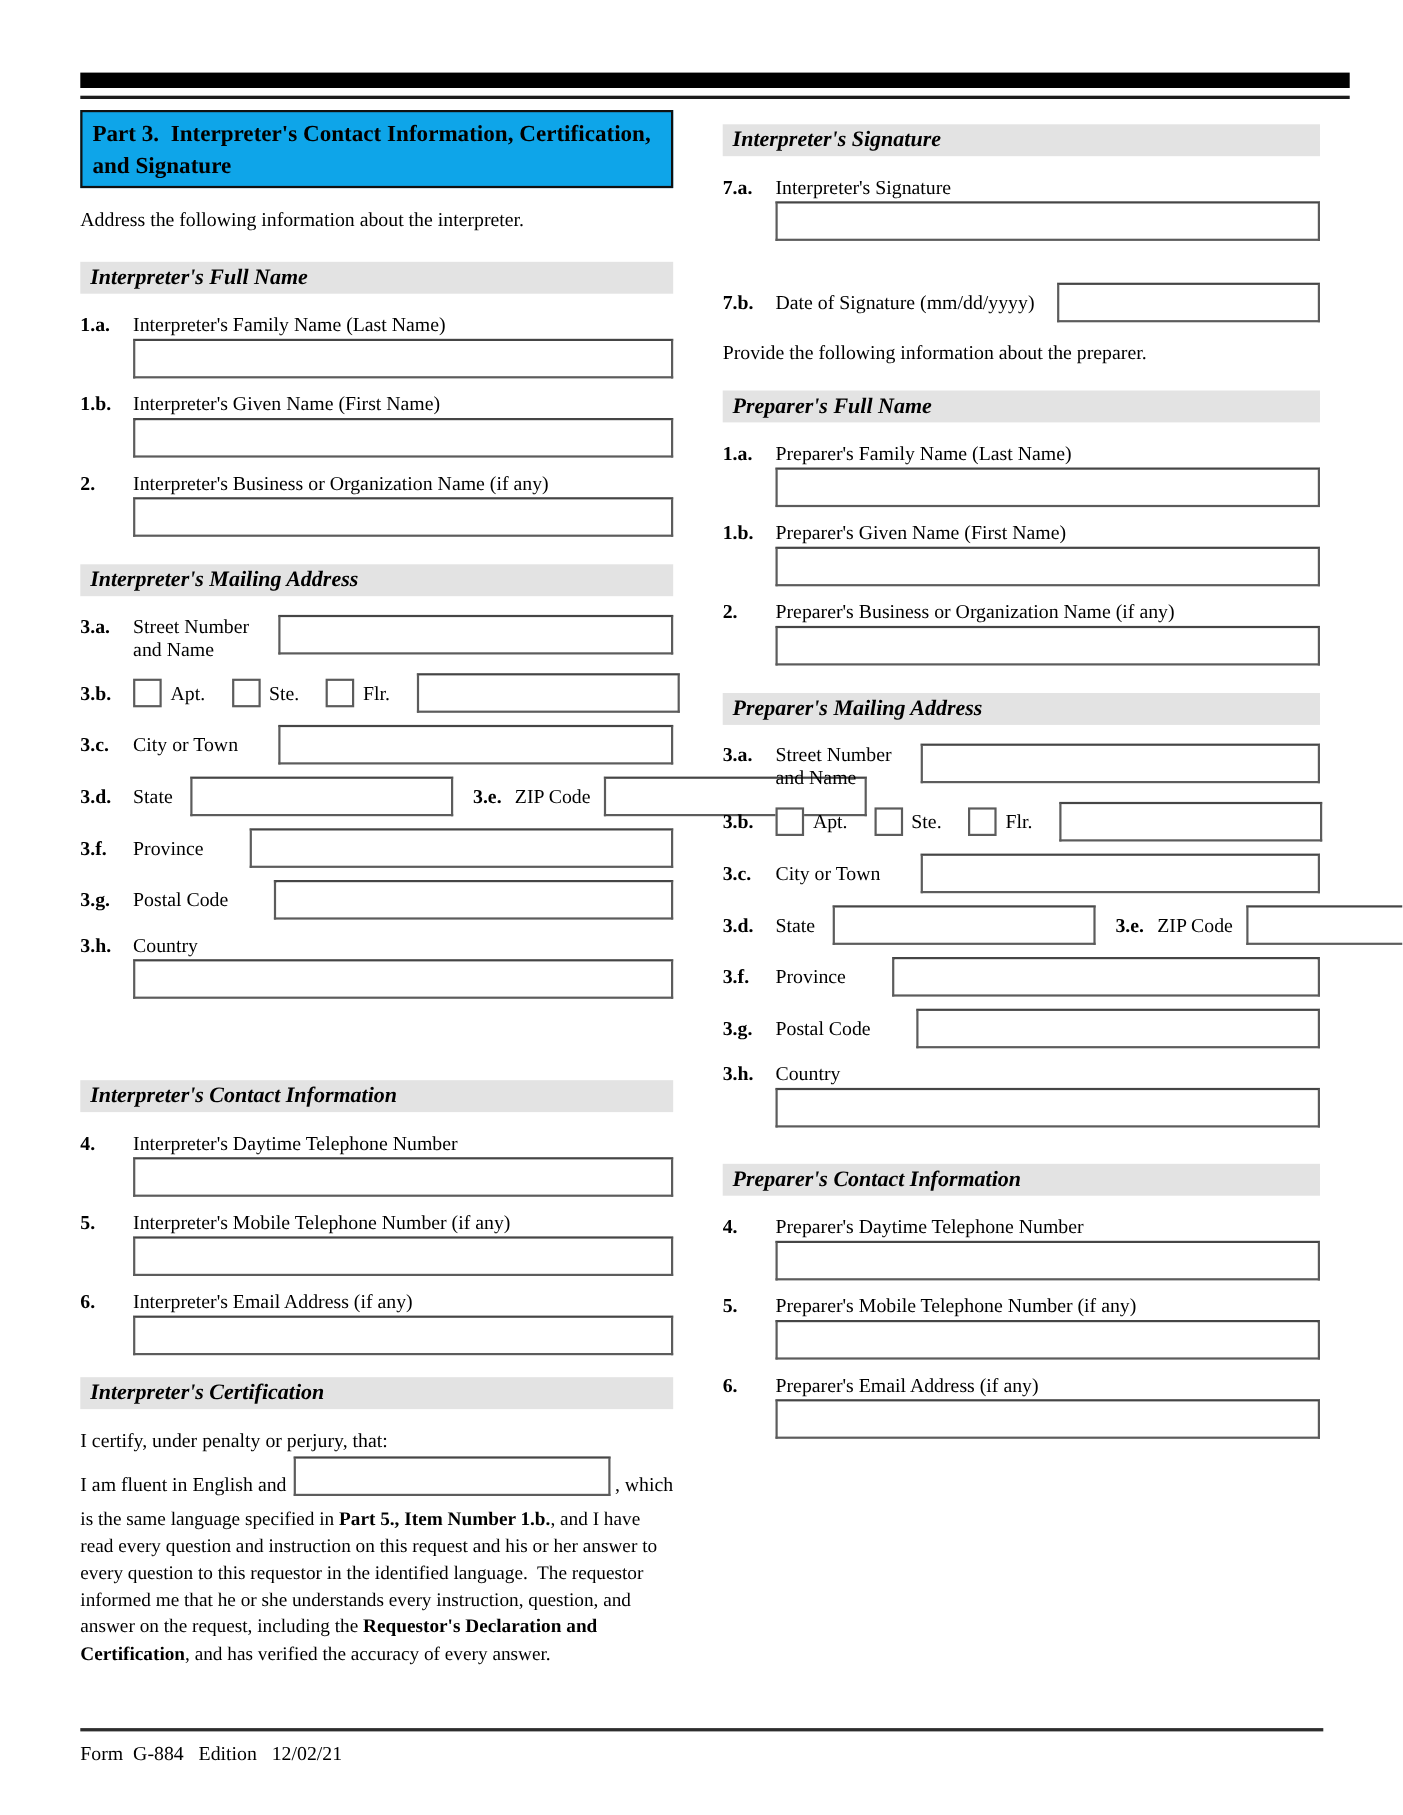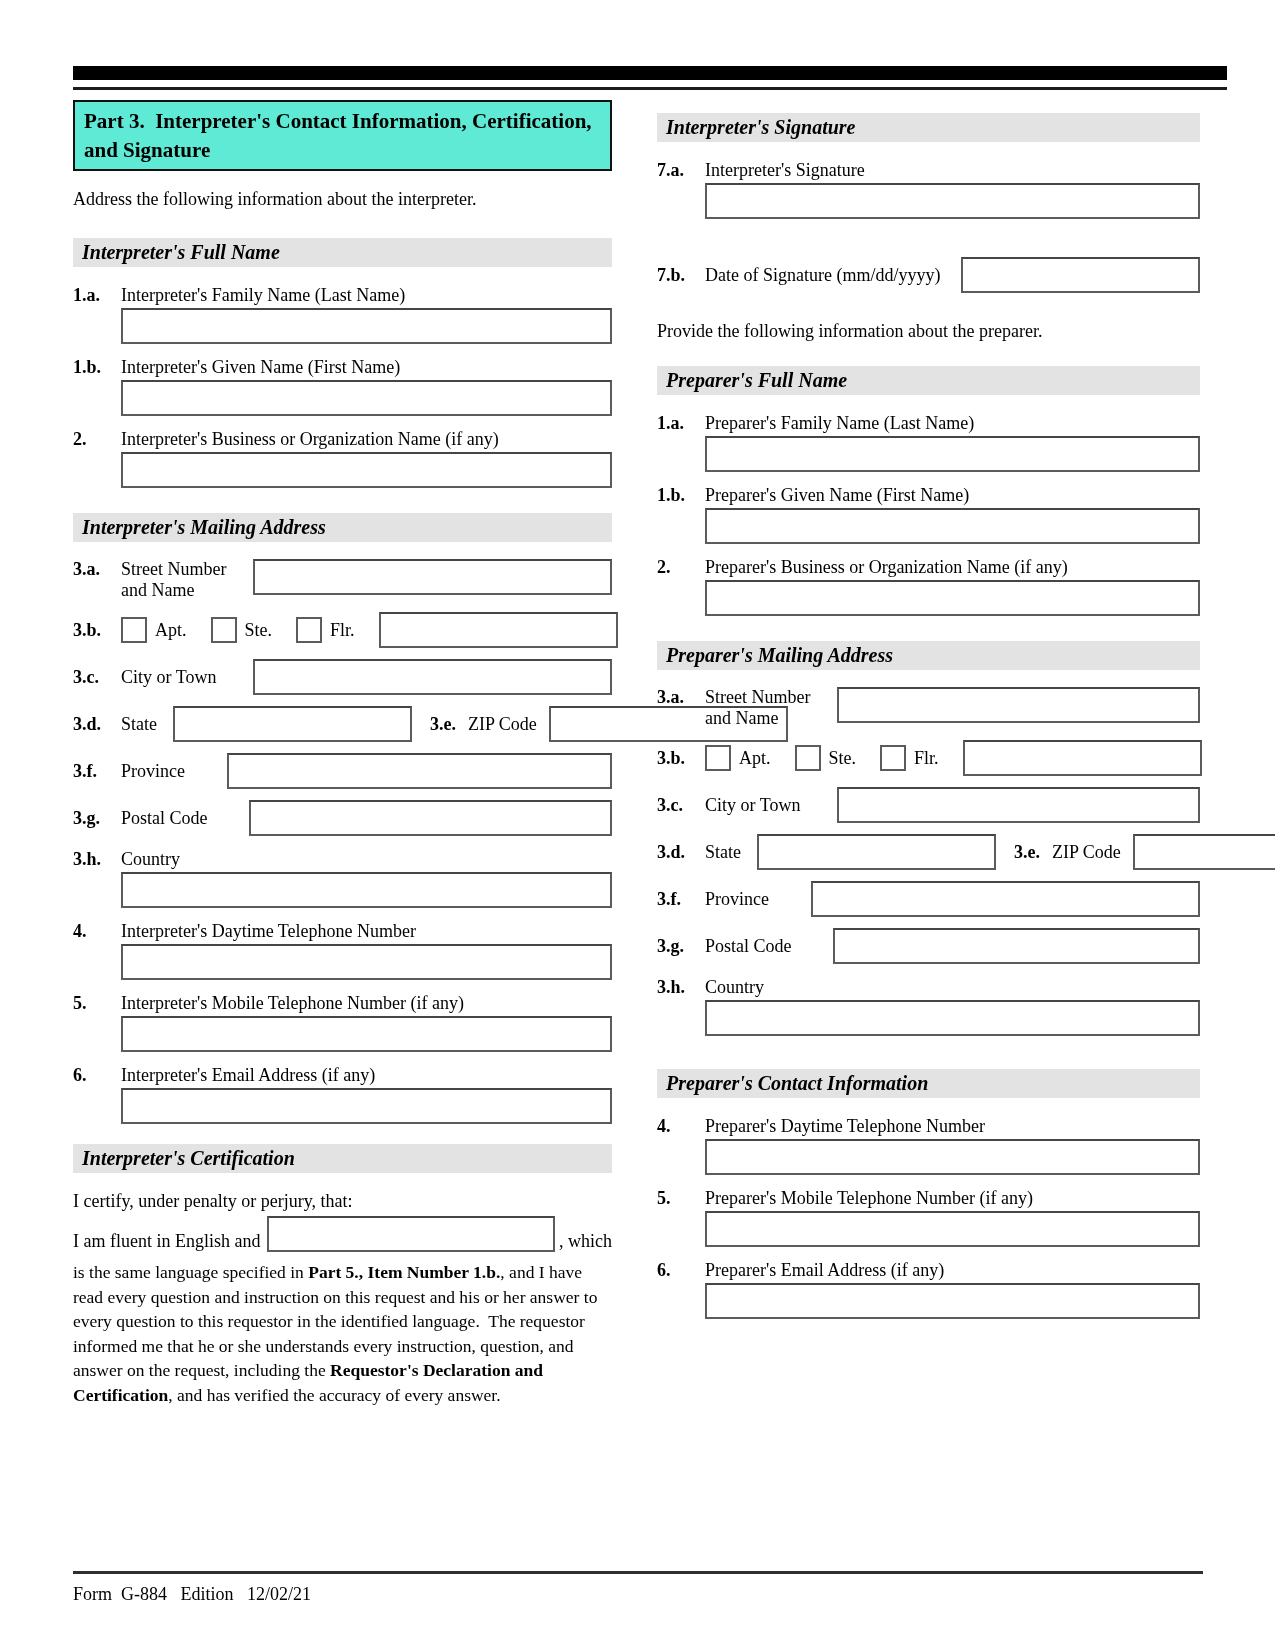--- a/index.html
+++ b/index.html
@@ -8,21 +8,21 @@
     font-family:"Liberation Serif","DejaVu Serif",serif;color:#000;font-size:18px;
     overflow:hidden;
   }
   .top-rule{position:absolute;left:73px;top:66px;width:1154px;height:14px;background:#000;}
   .top-thin-rule{position:absolute;left:73px;top:87px;width:1154px;height:3px;background:#1c1c1c;}
   .col{position:absolute;top:100px;}
   .col-left{left:73px;width:539px;}
   .col-right{left:657px;width:543px;}
 
   .part-box{
-    border:2px solid #111;background:#5eead4;font-weight:700;font-size:21px;
+    border:2px solid #111;background:#0ea5e9;font-weight:700;font-size:21px;
     line-height:1.36;padding:5px 9px;white-space:pre-wrap;
   }
   .section-bar{
     background:#e3e3e3;font-weight:700;font-style:italic;font-size:20px;
     line-height:23px;padding:3px 0 3px 9px;margin-bottom:17px;
   }
   .intro{margin-top:17px;line-height:22px;}
 
   .field{margin-top:12px;}
   .label-row{display:flex;line-height:22px;}
@@ -157,20 +157,21 @@
     </div>
 
     <div class="field">
       <div class="label-row">
         <span class="num">3.h.</span>
         <span class="flabel">Country</span>
       </div>
       <input type="text" class="input" value="" style="">
     </div>
 
+    <div class="section-bar" style="margin-top:74px">Interpreter's Contact Information</div>
 
     <div class="field">
       <div class="label-row">
         <span class="num">4.</span>
         <span class="flabel">Interpreter's Daytime Telephone Number</span>
       </div>
       <input type="text" class="input" value="" style="">
     </div>
 
     <div class="field">
@@ -215,21 +216,21 @@
       <input type="text" class="input" value="" style="">
     </div>
 
     <div class="row-7b">
       <span class="num">7.b.</span>
       <span class="addr-label">Date of Signature (mm/dd/yyyy)</span>
       <input type="text" class="input date-input" value="" style="">
     </div>
 
 
-    <div class="intro" style="margin-top:27px">Provide the following information about the preparer.</div>
+    <div class="intro" style="margin-top:16px">Provide the following information about the preparer.</div>
 
     <div class="section-bar" style="margin-top:24px">Preparer's Full Name</div>
 
     <div class="field">
       <div class="label-row">
         <span class="num">1.a.</span>
         <span class="flabel">Preparer's Family Name (Last Name)</span>
       </div>
       <input type="text" class="input" value="" style="">
     </div>

